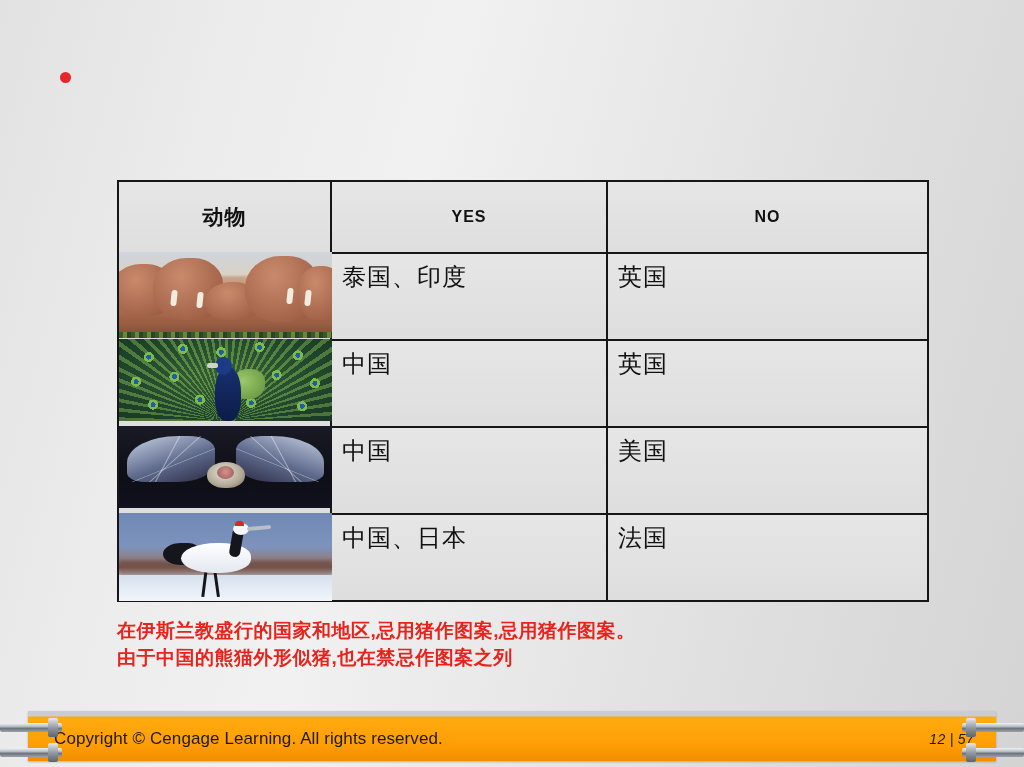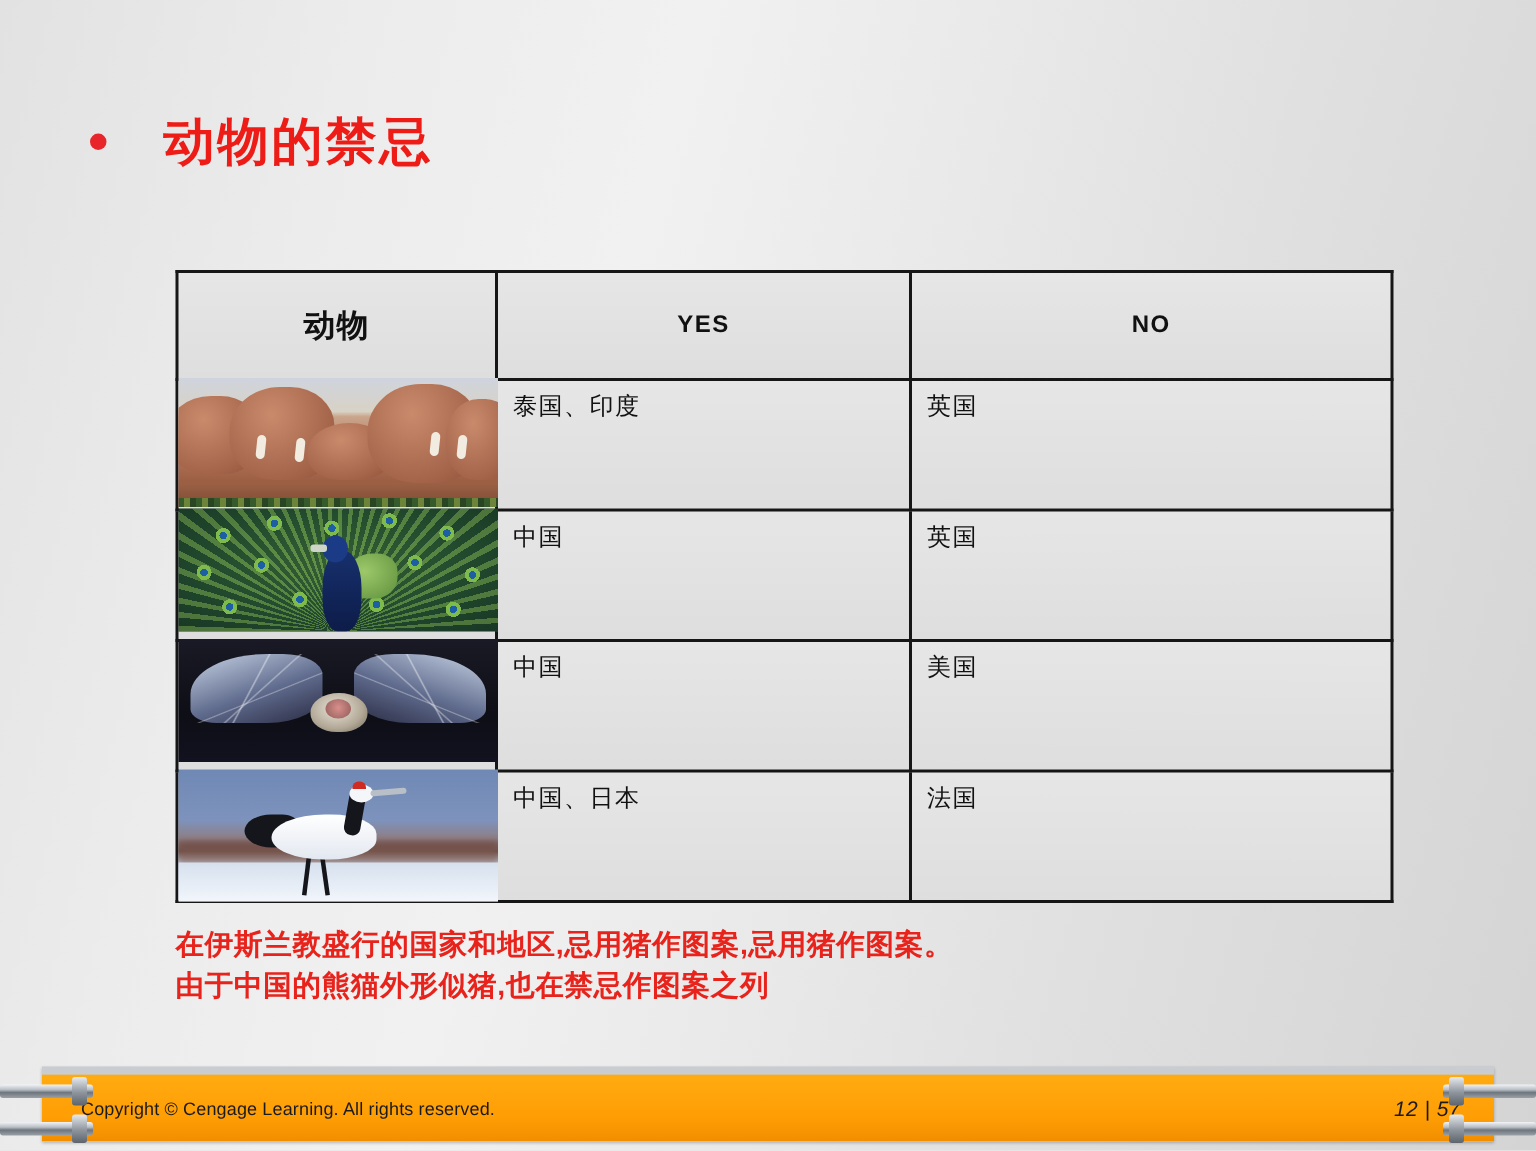--- a/index.html
+++ b/index.html
@@ -78,21 +78,21 @@
     vertical-align: middle !important;
     font-weight: bold;
     font-size: 16px;
     color: #111;
     letter-spacing: 1px;
   }
   .hdr-animal { font-size: 21px; }
 
   .body-cell {
     height: 78px;
-    font-size: 16px;
+    font-size: 24px;
     color: #111;
     padding: 7px 0 0 10px !important;
     letter-spacing: 1px;
     vertical-align: top;
   }
   .img-cell {
     padding: 0 !important;
     position: relative;
     overflow: visible;
   }
@@ -313,21 +313,21 @@
   .footer-inner {
     position: absolute;
     left: 0; right: 0; top: 6px; bottom: 0;
     display: flex;
     align-items: center;
     justify-content: space-between;
     padding: 0 22px 0 26px;
     box-sizing: border-box;
   }
   .copyright {
-    font-size: 12px;
+    font-size: 17px;
     color: #1b1b1b;
     letter-spacing: .1px;
   }
   .page-num {
     font-size: 14px;
     color: #1b1b1b;
     letter-spacing: .3px;
     font-style: italic;
   }
   .bolt {
@@ -356,21 +356,20 @@
   .bolt-r1 { top: 723px; }
   .bolt-r2 { top: 748px; }
 </style>
 </head>
 <body>
 
 <div class="slide">
 
   <div class="title-row">
     <span class="bullet-dot"></span>
-    <span class="title-text">动物的禁忌</span>
   </div>
 
   <div class="table-wrap">
     <table class="tbl">
       <colgroup>
         <col class="c-animal">
         <col class="c-yes">
         <col class="c-no">
       </colgroup>
       <tbody>

